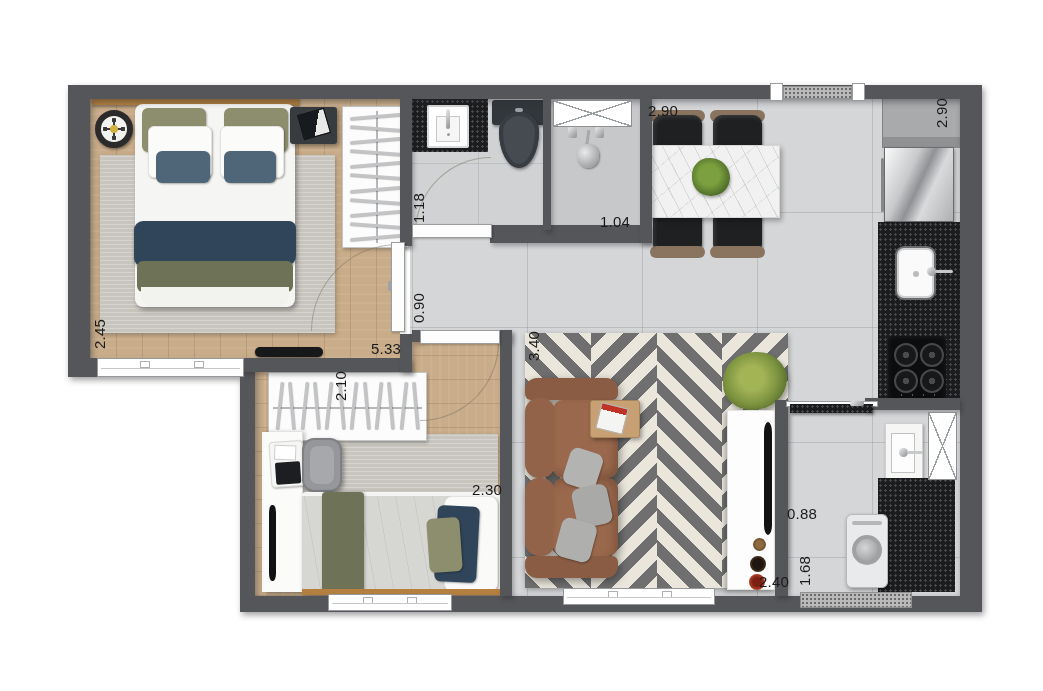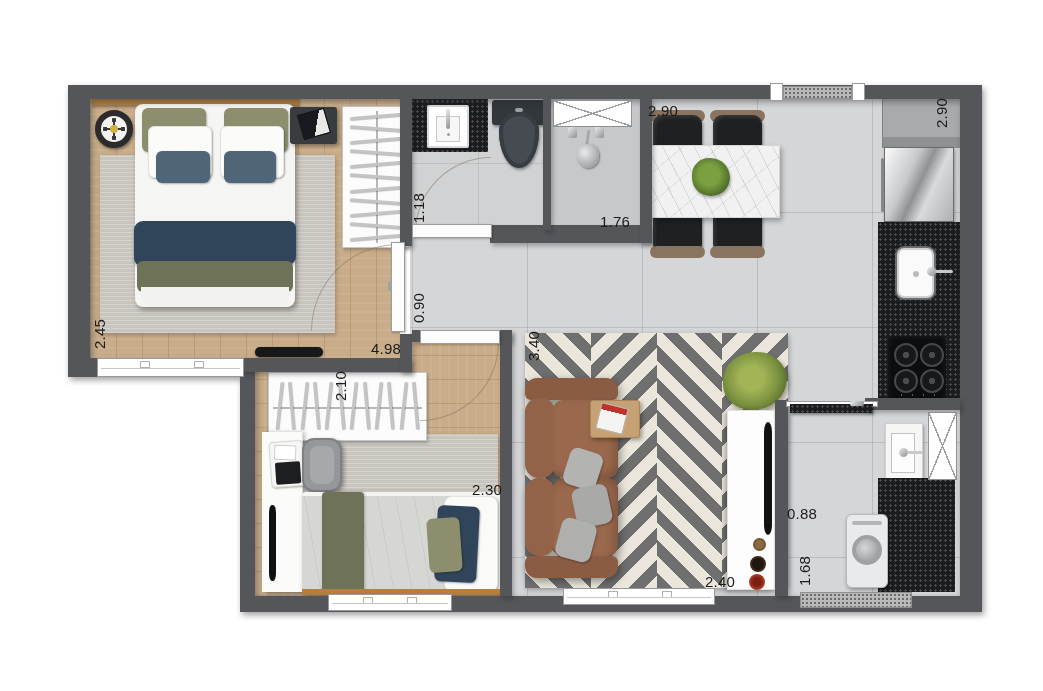--- a/index.html
+++ b/index.html
@@ -304,26 +304,26 @@
 
   <div class="arc" style="left:311px;top:244px;width:86px;height:86px;border-top:1px solid rgba(125,115,95,.5);border-left:1px solid rgba(125,115,95,.5);border-top-left-radius:100% 100%;"></div>
   <div class="leaf" style="left:391px;top:242px;width:12px;height:88px;">
     <div class="a" style="left:-4px;top:38px;width:4px;height:10px;background:#9fa1a3;border-radius:2px;"></div>
   </div>
 
   <div class="arc" style="left:420px;top:342px;width:78px;height:78px;border-right:1px solid rgba(125,115,95,.5);border-bottom:1px solid rgba(125,115,95,.5);border-bottom-right-radius:100% 100%;"></div>
   <div class="leaf" style="left:420px;top:330px;width:78px;height:12px;"></div>
 
   <div class="dim v" style="left:99px;top:334px;">2.45</div>
-  <div class="dim" style="left:386px;top:348px;">4.98</div>
+  <div class="dim" style="left:386px;top:348px;">5.33</div>
   <div class="dim v" style="left:418px;top:208px;">1.18</div>
-  <div class="dim" style="left:615px;top:221px;">1.76</div>
+  <div class="dim" style="left:615px;top:221px;">1.04</div>
   <div class="dim v" style="left:418px;top:308px;">0.90</div>
   <div class="dim" style="left:663px;top:110px;">2.90</div>
   <div class="dim v" style="left:941px;top:113px;">2.90</div>
   <div class="dim v" style="left:533px;top:346px;">3.40</div>
-  <div class="dim" style="left:720px;top:581px;">2.40</div>
+  <div class="dim" style="left:774px;top:581px;">2.40</div>
   <div class="dim v" style="left:340px;top:386px;">2.10</div>
   <div class="dim" style="left:487px;top:489px;">2.30</div>
   <div class="dim" style="left:802px;top:513px;">0.88</div>
   <div class="dim v" style="left:804px;top:571px;">1.68</div>
 
 </div>
 
 </body></html>

